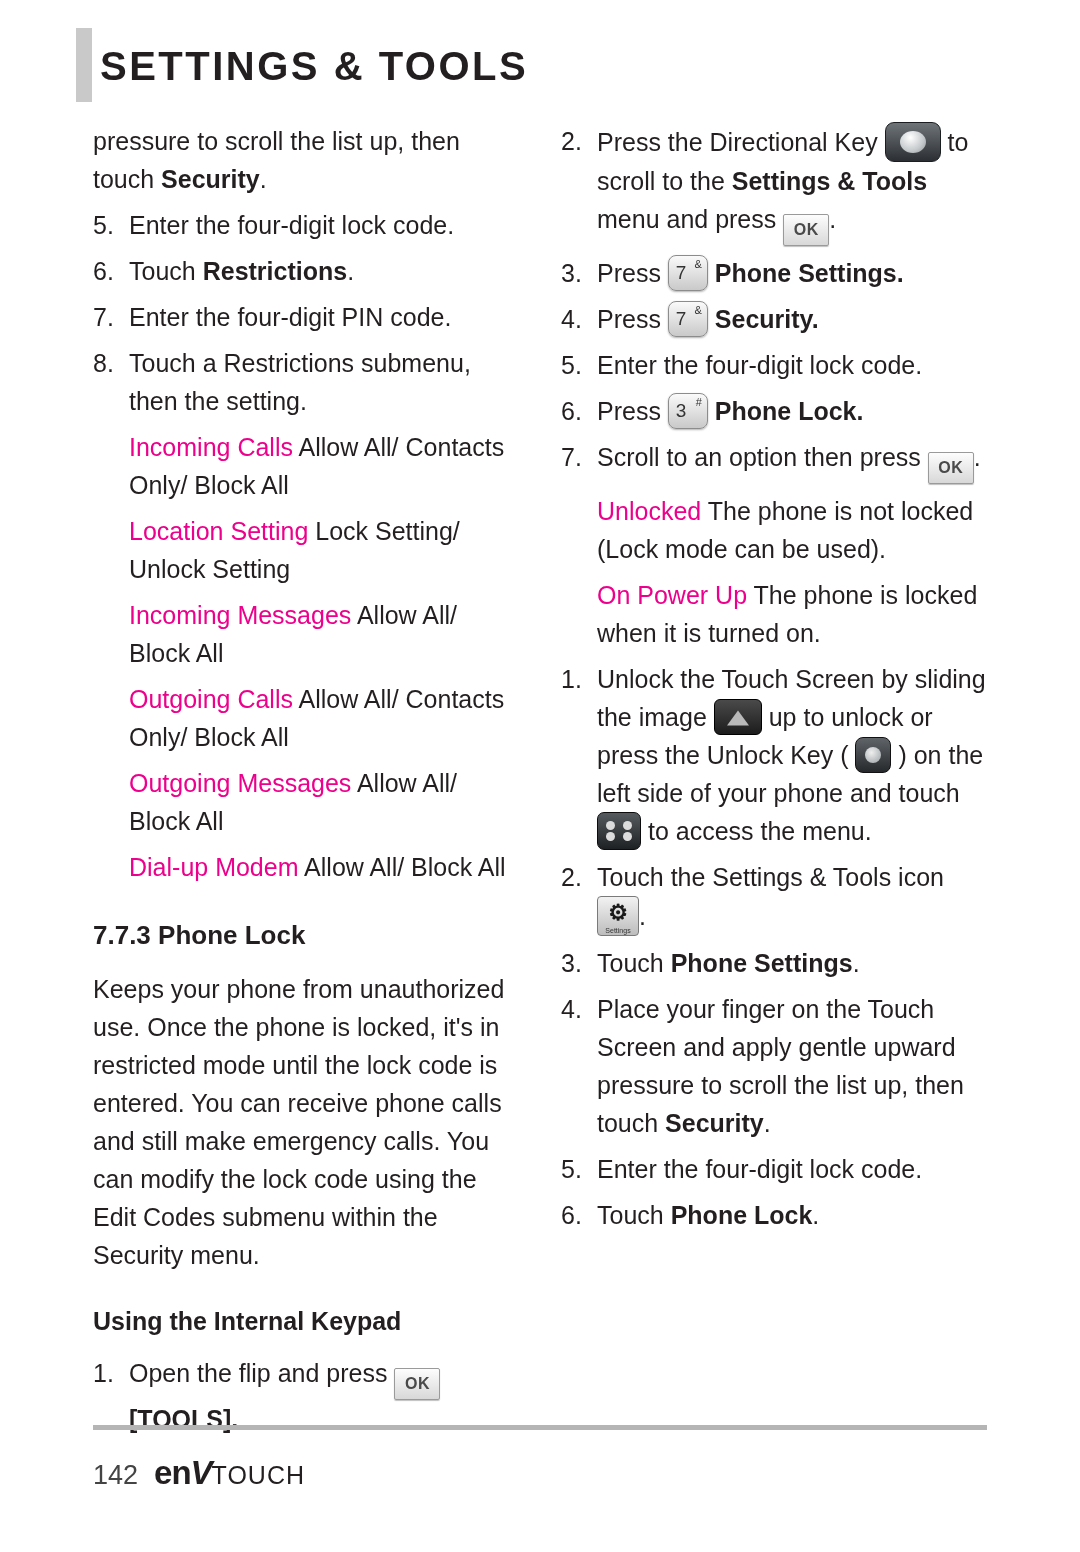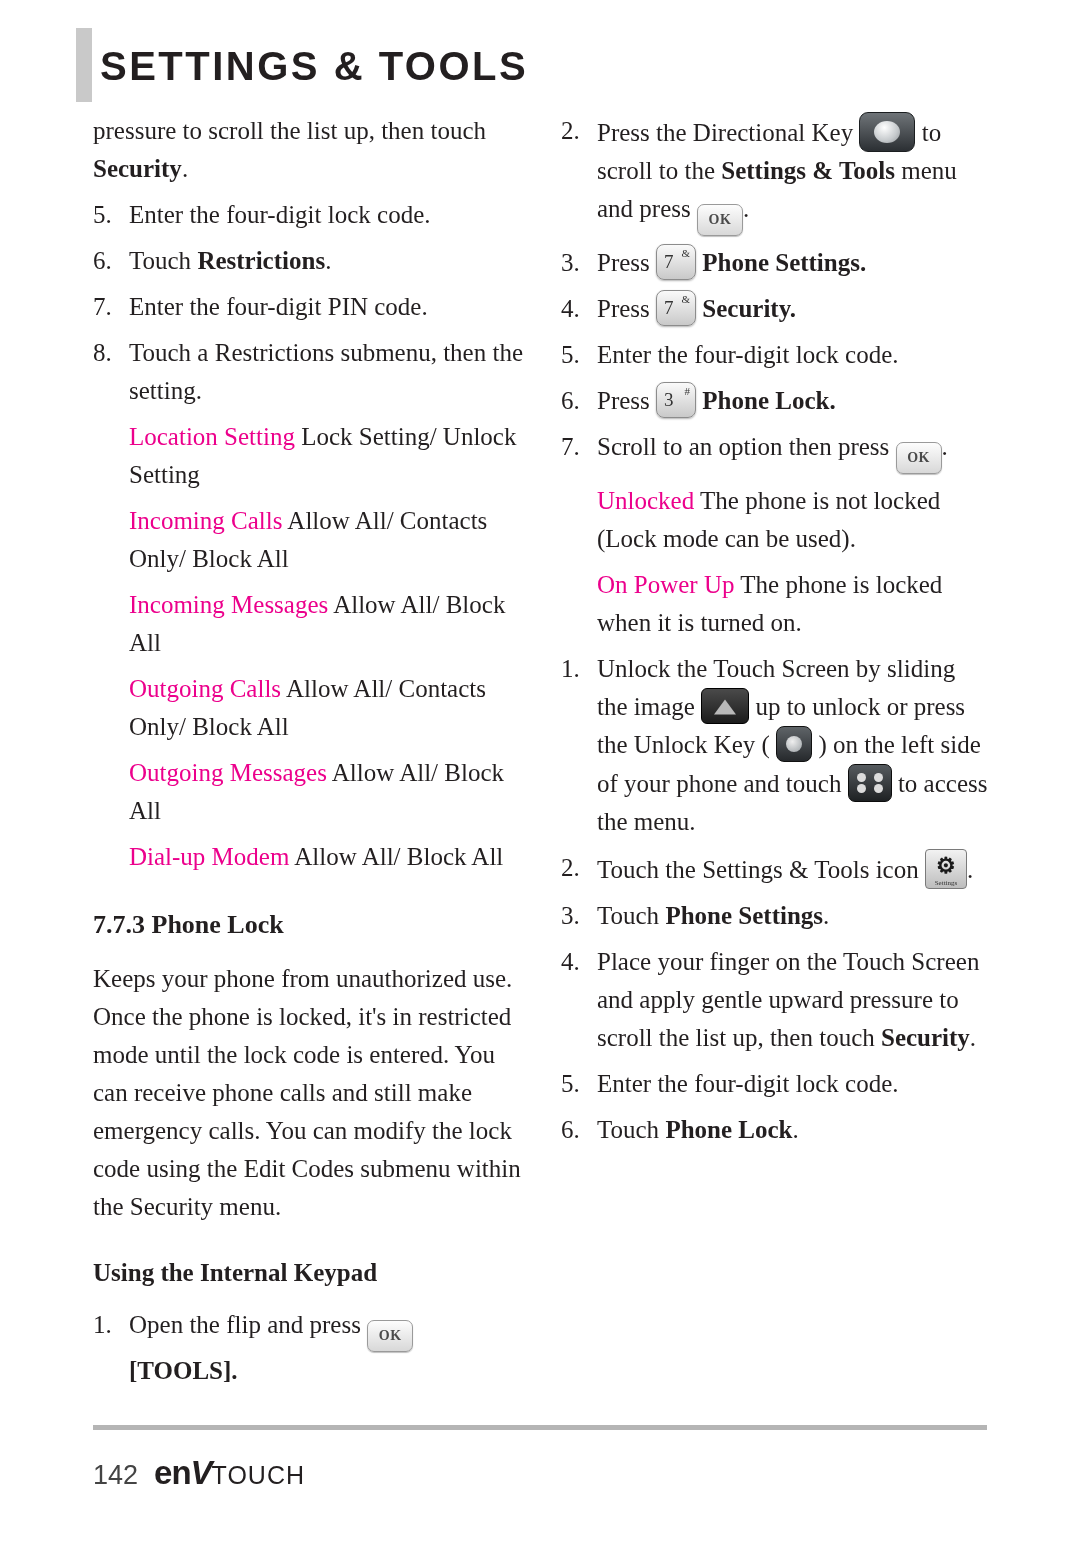--- a/index.html
+++ b/index.html
@@ -33,25 +33,24 @@
     left: 24px; top: 20px;
     font-size: 40px;
     font-weight: bold;
     letter-spacing: 2.5px;
     color: #231f20;
   }
 
   
   .col {
     position: absolute;
-    top: 112px;
+    top: 122px;
     width: 430px;
     font-size: 25px;
     line-height: 38px;
-    font-family: Liberation Serif, serif;
   }
   .col-left  { left: 93px; }
   .col-right { left: 561px; }
 
   
   .nrow {
     display: flex;
     margin-bottom: 8px;
   }
   .nrow .num {
@@ -89,25 +88,25 @@
   }
 
   
   .key {
     display: inline-block;
     vertical-align: -7px;
     position: relative;
   }
   .key-ok {
     width: 46px; height: 32px;
-    border-radius: 7px;
+    border-radius: 2px;
     background: linear-gradient(#fdfdfd, #d8d8d8);
     border: 1px solid #9a9a9a;
     box-shadow: 0 1px 1px rgba(0,0,0,.25);
-    font-size: 14px;
+    font-size: 16px;
     font-weight: bold;
     color: #4a4a4a;
     text-align: center;
     line-height: 30px;
     letter-spacing: .5px;
   }
   .key-num {
     width: 40px; height: 36px;
     border-radius: 8px;
     background: linear-gradient(#fafafa, #c9c9c9);
@@ -287,26 +286,26 @@
     <span class="num">7.</span>
     <span class="txt">Enter the four-digit PIN code.</span>
   </div>
 
   <div class="nrow">
     <span class="num">8.</span>
     <span class="txt">Touch a Restrictions submenu, then the setting.</span>
   </div>
 
   <div class="indent-para">
+    <span class="magenta">Incoming Calls</span>
+    <span>Allow All/ Contacts Only/ Block All</span>
+  </div>
+  <div class="indent-para">
     <span class="magenta">Location Setting</span>
     <span>Lock Setting/ Unlock Setting</span>
-  </div>
-  <div class="indent-para">
-    <span class="magenta">Incoming Calls</span>
-    <span>Allow All/ Contacts Only/ Block All</span>
   </div>
   <div class="indent-para">
     <span class="magenta">Incoming Messages</span>
     <span>Allow All/ Block All</span>
   </div>
   <div class="indent-para">
     <span class="magenta">Outgoing Calls</span>
     <span>Allow All/ Contacts Only/ Block All</span>
   </div>
   <div class="indent-para">

